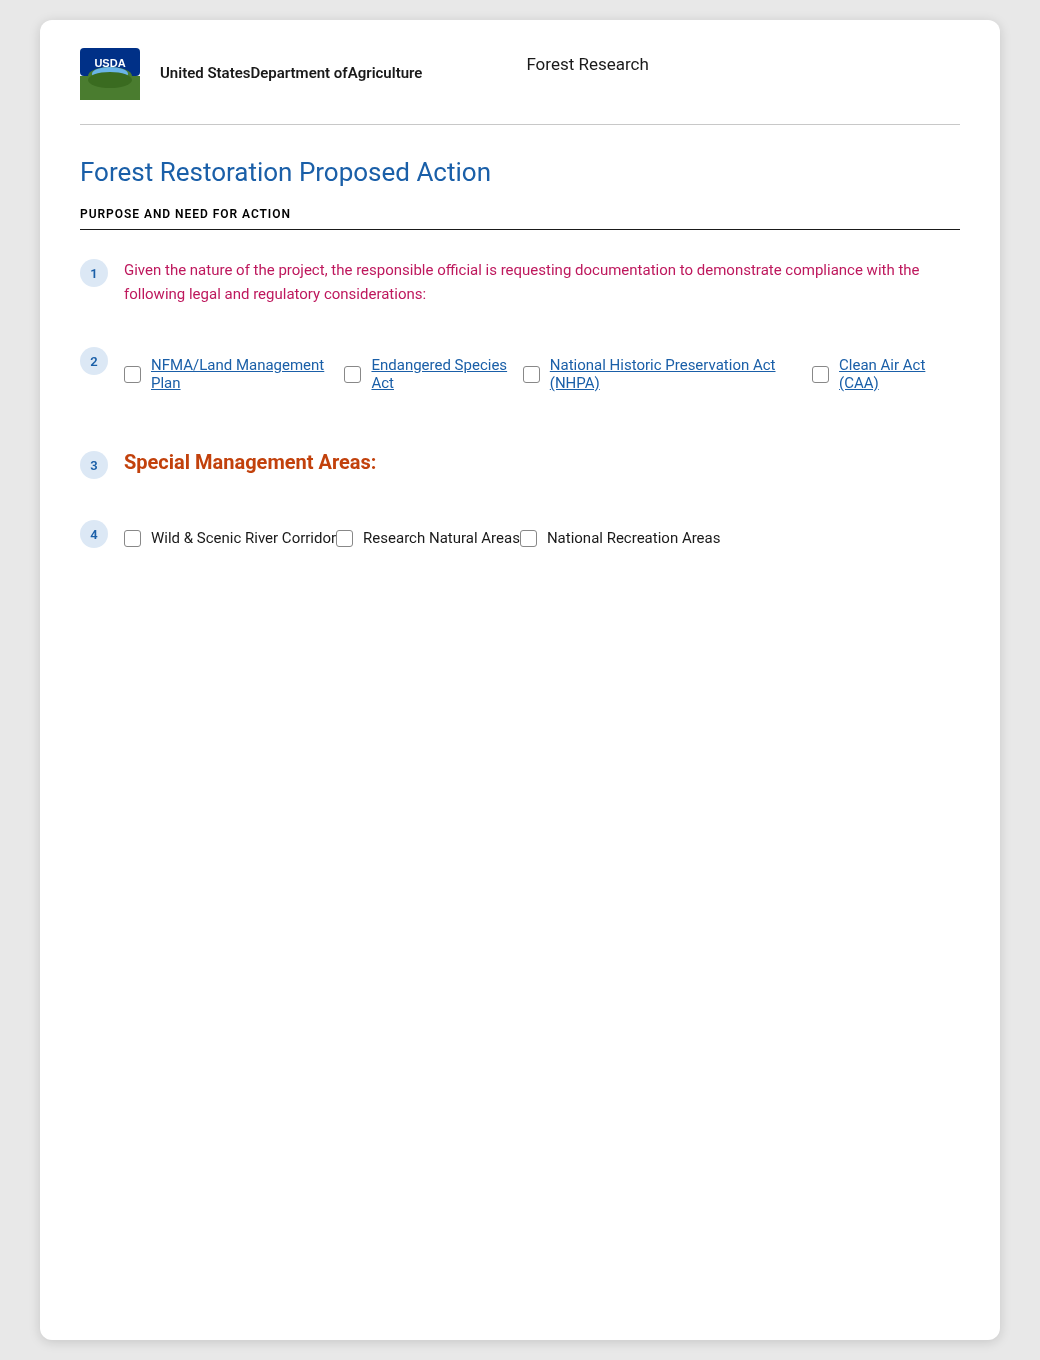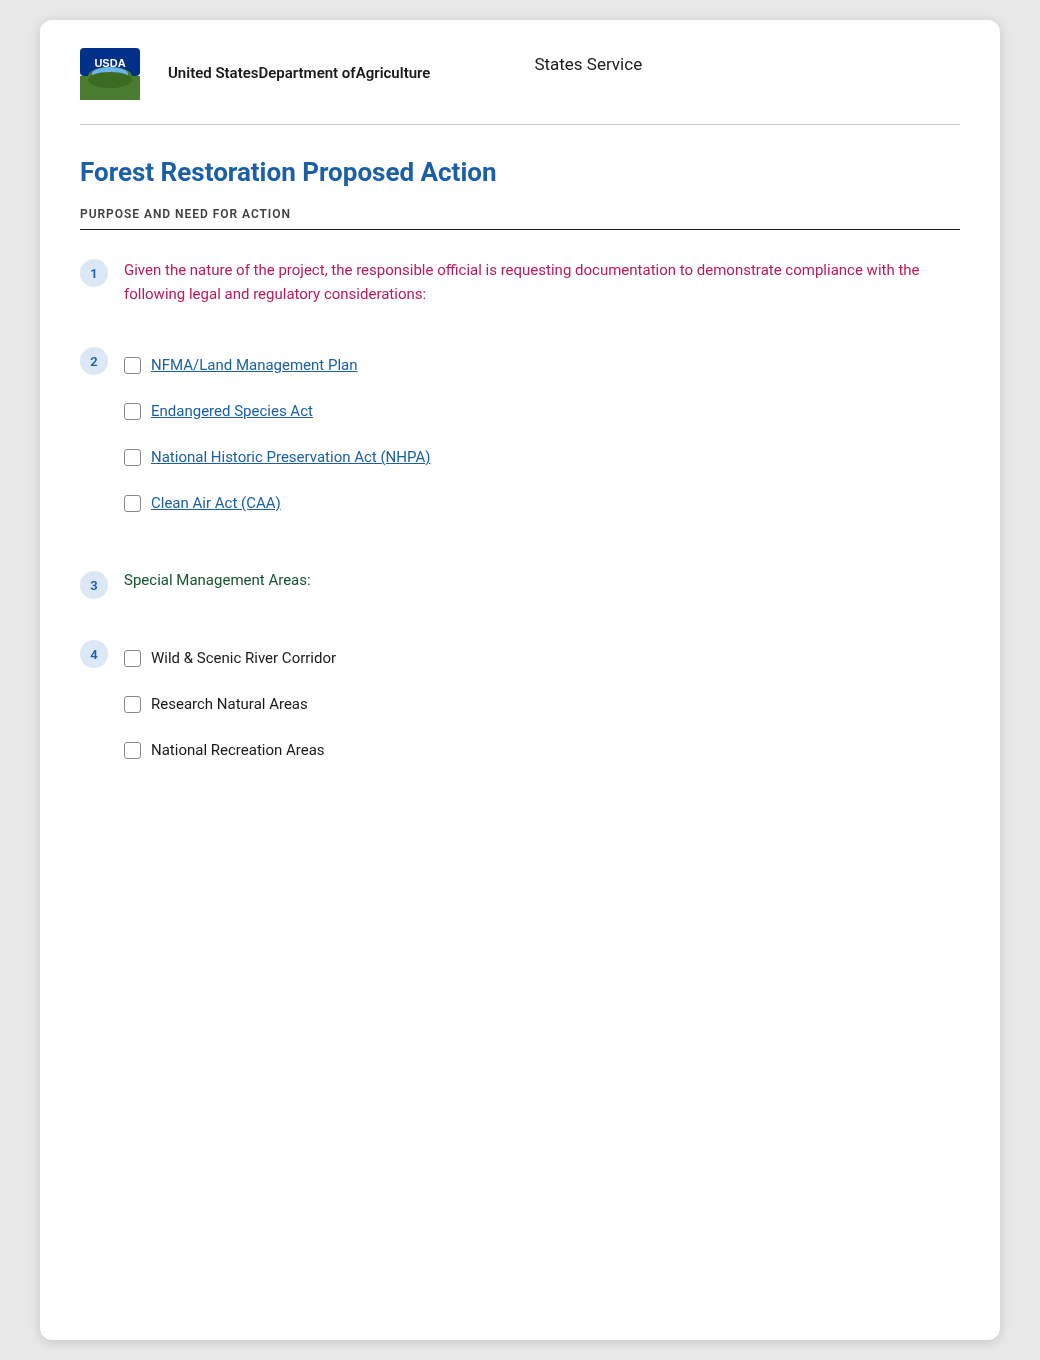--- a/index.html
+++ b/index.html
@@ -24,21 +24,21 @@
     
     .header {
       display: flex;
       align-items: flex-start;
       padding: 28px 40px 24px 40px;
       gap: 24px;
     }
     .usda-logo {
       display: flex;
       align-items: center;
-      gap: 28px;
+      gap: 20px;
       flex-shrink: 0;
     }
     .logo-emblem {
       width: 60px;
       height: 52px;
     }
     .logo-text {
       display: flex;
       flex-direction: row;
     }
@@ -59,34 +59,34 @@
       border: none;
       border-top: 1px solid #c8c8c8;
       margin: 0 40px;
     }
     
     .main-content {
       padding: 32px 40px 40px 40px;
     }
     .page-title {
       font-size: 26px;
-      font-weight: 700;
+      font-weight: 400;
       color: #1a5fa8;
       margin-bottom: 20px;
     }
     .section-heading {
       font-size: 17px;
       font-weight: 700;
       color: #1a1a1a;
       margin-bottom: 28px;
     }
     .section-label {
       font-size: 12px;
       font-weight: 600;
-      color: #404040;
+      color: #000000;
       letter-spacing: 0.08em;
       text-transform: uppercase;
       margin-bottom: 8px;
     }
     .section-divider {
       border: none;
       border-top: 1.5px solid #1a1a1a;
       margin-bottom: 28px;
     }
     
@@ -114,22 +114,22 @@
       flex: 1;
     }
     .item-text {
       font-size: 15px;
       color: #be185d;
       line-height: 1.6;
     }
     
     .checkbox-list {
       display: flex;
-      flex-direction: column;
-      gap: 8px;
+      flex-direction: row;
+      gap: 0;
       margin-left: 0;
     }
     .checkbox-item {
       display: flex;
       align-items: center;
       gap: 10px;
       padding: 10px 0;
     }
     .checkbox {
       width: 17px;
@@ -148,23 +148,23 @@
       text-decoration: underline;
       text-decoration-color: #1a5fa8;
       cursor: pointer;
     }
     .checkbox-label-black {
       font-size: 15px;
       color: #1a1a1a;
       cursor: pointer;
     }
     .item-3-heading {
-      font-size: 15px;
-      font-weight: 400;
-      color: #14532d;
+      font-size: 20px;
+      font-weight: 700;
+      color: #c2410c;
     }
     .spacer-sm { height: 16px; }
     .spacer-md { height: 24px; }
   </style>
 </head>
 <body>
 
 <div class="page-container">
 
   <div class="header">
@@ -182,21 +182,21 @@
         <ellipse cx="30" cy="26" rx="18" ry="7" fill="#6ab4e8"></ellipse>
 
         <ellipse cx="30" cy="32" rx="22" ry="8" fill="#3a6b20"></ellipse>
       </svg>
       <div class="logo-text">
         <span class="logo-title">United States</span>
         <span class="logo-title">Department of</span>
         <span class="logo-title">Agriculture</span>
       </div>
     </div>
-    <span class="forest-service-text">States Service</span>
+    <span class="forest-service-text">Forest Research</span>
   </div>
 
   <hr class="divider">
 
   <div class="main-content">
 
     <h1 class="page-title">Forest Restoration Proposed Action</h1>
 
 
     <div class="section-label">PURPOSE AND NEED FOR ACTION</div>

